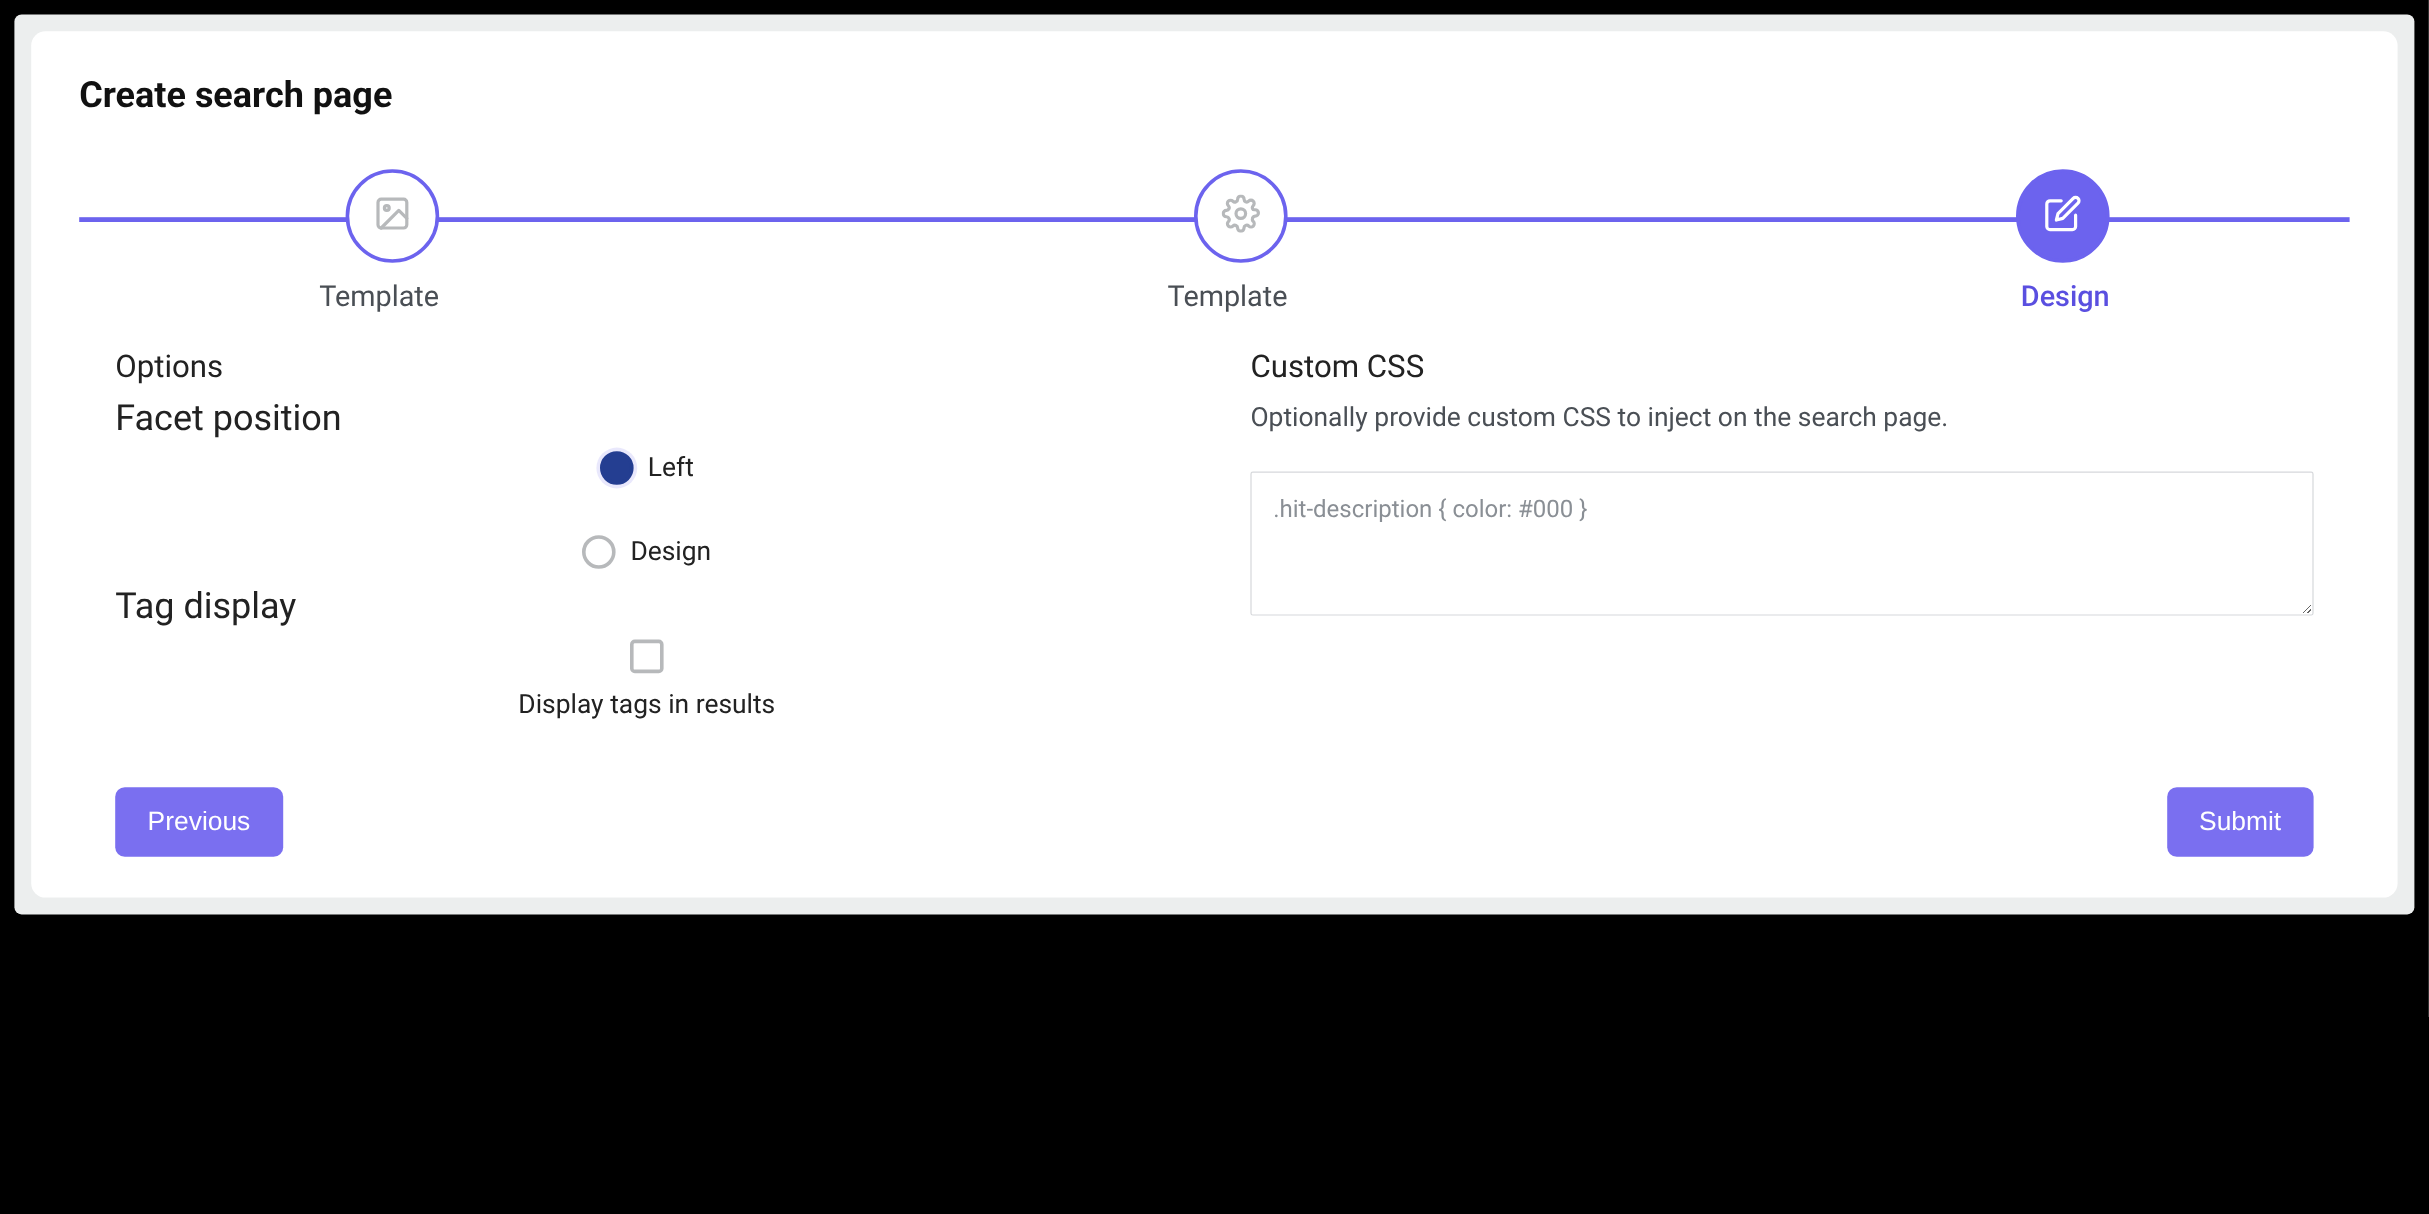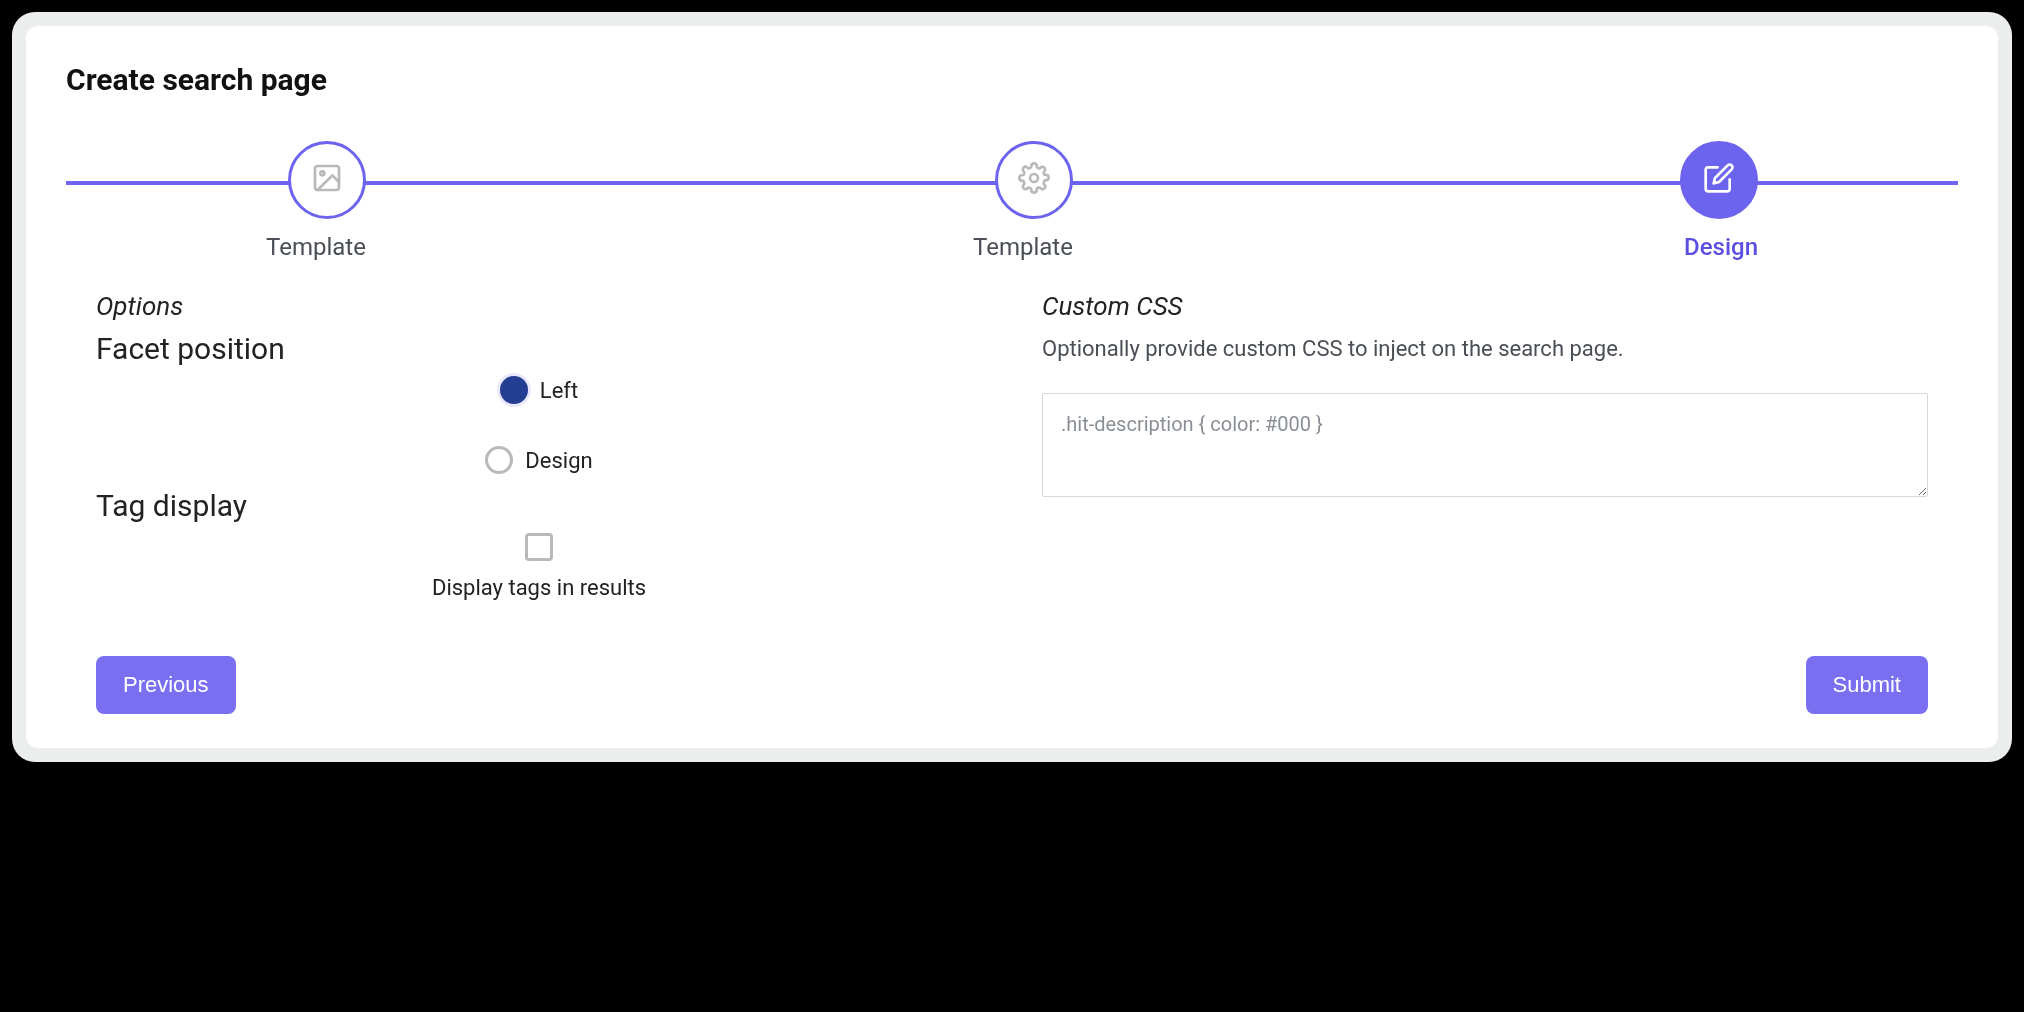--- a/index.html
+++ b/index.html
@@ -4,21 +4,21 @@
 <style>
   * { box-sizing: border-box; }
   html, body { margin: 0; padding: 0; }
   body {
     font-family: -apple-system, BlinkMacSystemFont, "Segoe UI", Roboto, Helvetica, Arial, sans-serif;
     background: #000;
     padding: 12px;
   }
   .shell {
     background: #eceeee;
-    border-radius: 23px;
+    border-radius: 6px;
     padding: 14px;
   }
   .panel {
     background: #fff;
     border-radius: 12px;
     padding: 30px 40px 34px 40px;
     min-height: 720px;
     position: relative;
   }
   h1.page-title {
@@ -87,21 +87,20 @@
     display: grid;
     grid-template-columns: 1fr 1fr;
     gap: 60px;
     padding: 0 30px;
   }
   .section-title {
     font-size: 26px;
     font-weight: 400;
     color: #222;
     margin: 0 0 10px 0;
-    font-style: italic;
   }
   .field-label {
     font-size: 30px;
     color: #222;
     margin: 6px 0 10px 0;
   }
   .hint {
     font-size: 22px;
     color: #4a4f55;
     line-height: 1.65;
@@ -151,21 +150,21 @@
     height: 28px;
     border: 3px solid #b7b9bb;
     border-radius: 4px;
     background: #fff;
   }
   .checkbox-text { font-size: 22px; color: #222; }
 
   
   textarea.css-input {
     width: 100%;
-    height: 104px;
+    height: 120px;
     border: 1px solid #d6d8db;
     border-radius: 2px;
     padding: 18px 18px;
     font-family: inherit;
     font-size: 20px;
     color: #222;
     resize: both;
   }
   textarea.css-input::placeholder { color: #8a8f95; }
 

